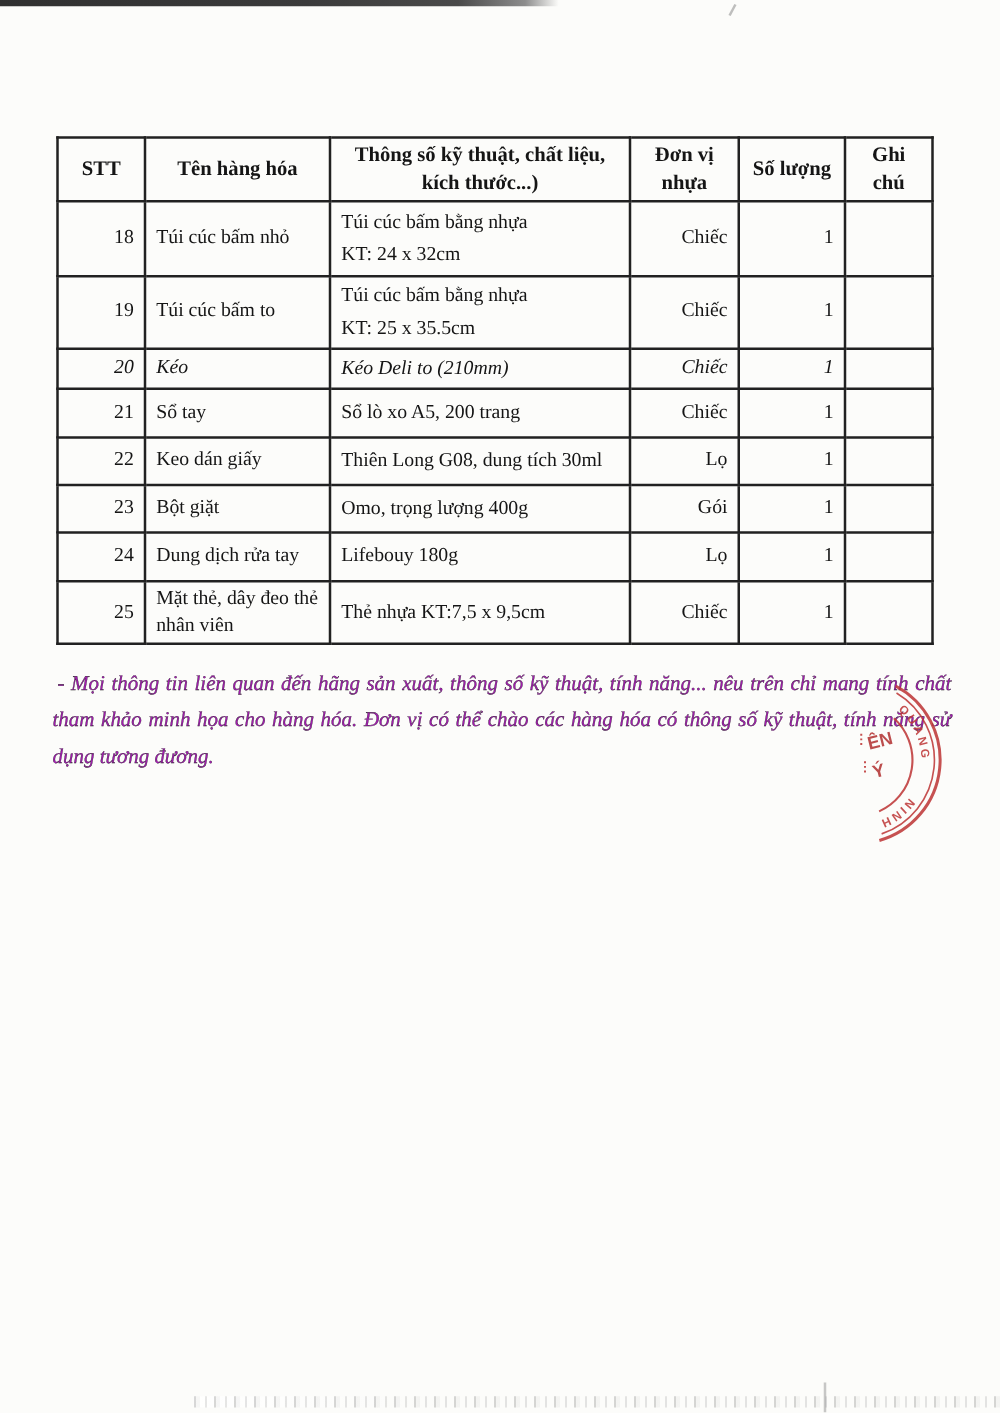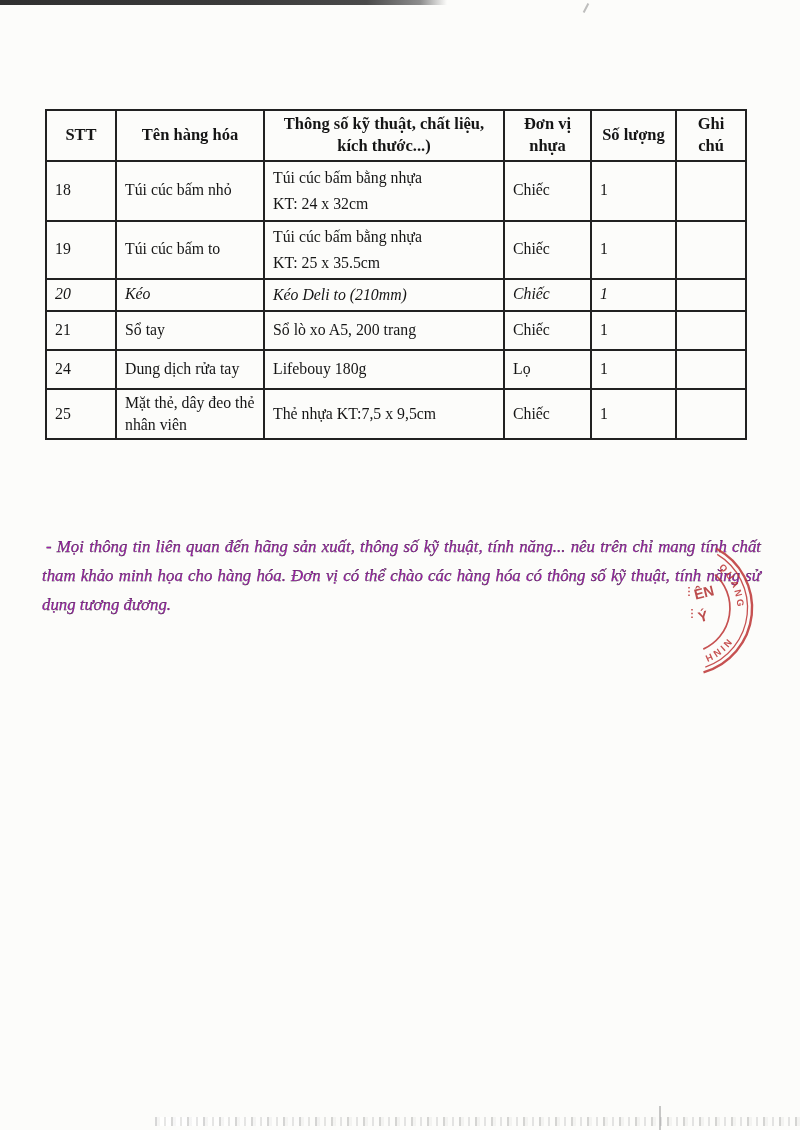--- a/index.html
+++ b/index.html
@@ -46,21 +46,21 @@
   }
   .doc-table th{
     font-size:16.5px;font-weight:bold;text-align:center;
     padding:2px 4px;line-height:1.35;
   }
   .doc-table th div:empty, .spec-line:empty{display:none;}
   col.w-stt{width:70px;} col.w-name{width:148px;} col.w-spec{width:240px;}
   col.w-unit{width:87px;} col.w-qty{width:85px;} col.w-note{width:70px;}
   tr.rh-head{height:46px;} tr.rh60{height:60px;} tr.rh58{height:58px;}
   tr.rh42{height:28px;font-style:italic;} tr.rh39{height:39px;} tr.rh38{height:38px;} tr.rh55{height:44px;}
-  .c-stt,.c-unit,.c-qty{text-align:left;}
+  .c-stt,.c-unit,.c-qty{text-align:right;}
   .c-name,.c-spec{text-align:left;}
   .spec-line{line-height:26px;}
   
   .footnote{
     position:absolute;left:42px;top:532px;width:719px;
     font-style:italic;font-size:16.8px;line-height:29px;
     text-align:justify;color:#a21caf;
     -webkit-text-stroke:.25px #1b1b1b;
     text-indent:4px;
   }
@@ -148,20 +148,42 @@
       <td class="c-stt">21</td>
       <td class="c-name">Sổ tay</td>
       <td class="c-spec">
         <div class="spec-line">Sổ lò xo A5, 200 trang</div>
 
       </td>
       <td class="c-unit">Chiếc</td>
       <td class="c-qty">1</td>
       <td class="c-note"></td>
     </tr>
+    <tr class="rh38">
+      <td class="c-stt">22</td>
+      <td class="c-name">Keo dán giấy</td>
+      <td class="c-spec">
+        <div class="spec-line">Thiên Long G08, dung tích 30ml</div>
+
+      </td>
+      <td class="c-unit">Lọ</td>
+      <td class="c-qty">1</td>
+      <td class="c-note"></td>
+    </tr>
+    <tr class="rh38">
+      <td class="c-stt">23</td>
+      <td class="c-name">Bột giặt</td>
+      <td class="c-spec">
+        <div class="spec-line">Omo, trọng lượng 400g</div>
+
+      </td>
+      <td class="c-unit">Gói</td>
+      <td class="c-qty">1</td>
+      <td class="c-note"></td>
+    </tr>
     <tr class="rh39">
       <td class="c-stt">24</td>
       <td class="c-name">Dung dịch rửa tay</td>
       <td class="c-spec">
         <div class="spec-line">Lifebouy 180g</div>
 
       </td>
       <td class="c-unit">Lọ</td>
       <td class="c-qty">1</td>
       <td class="c-note"></td>

